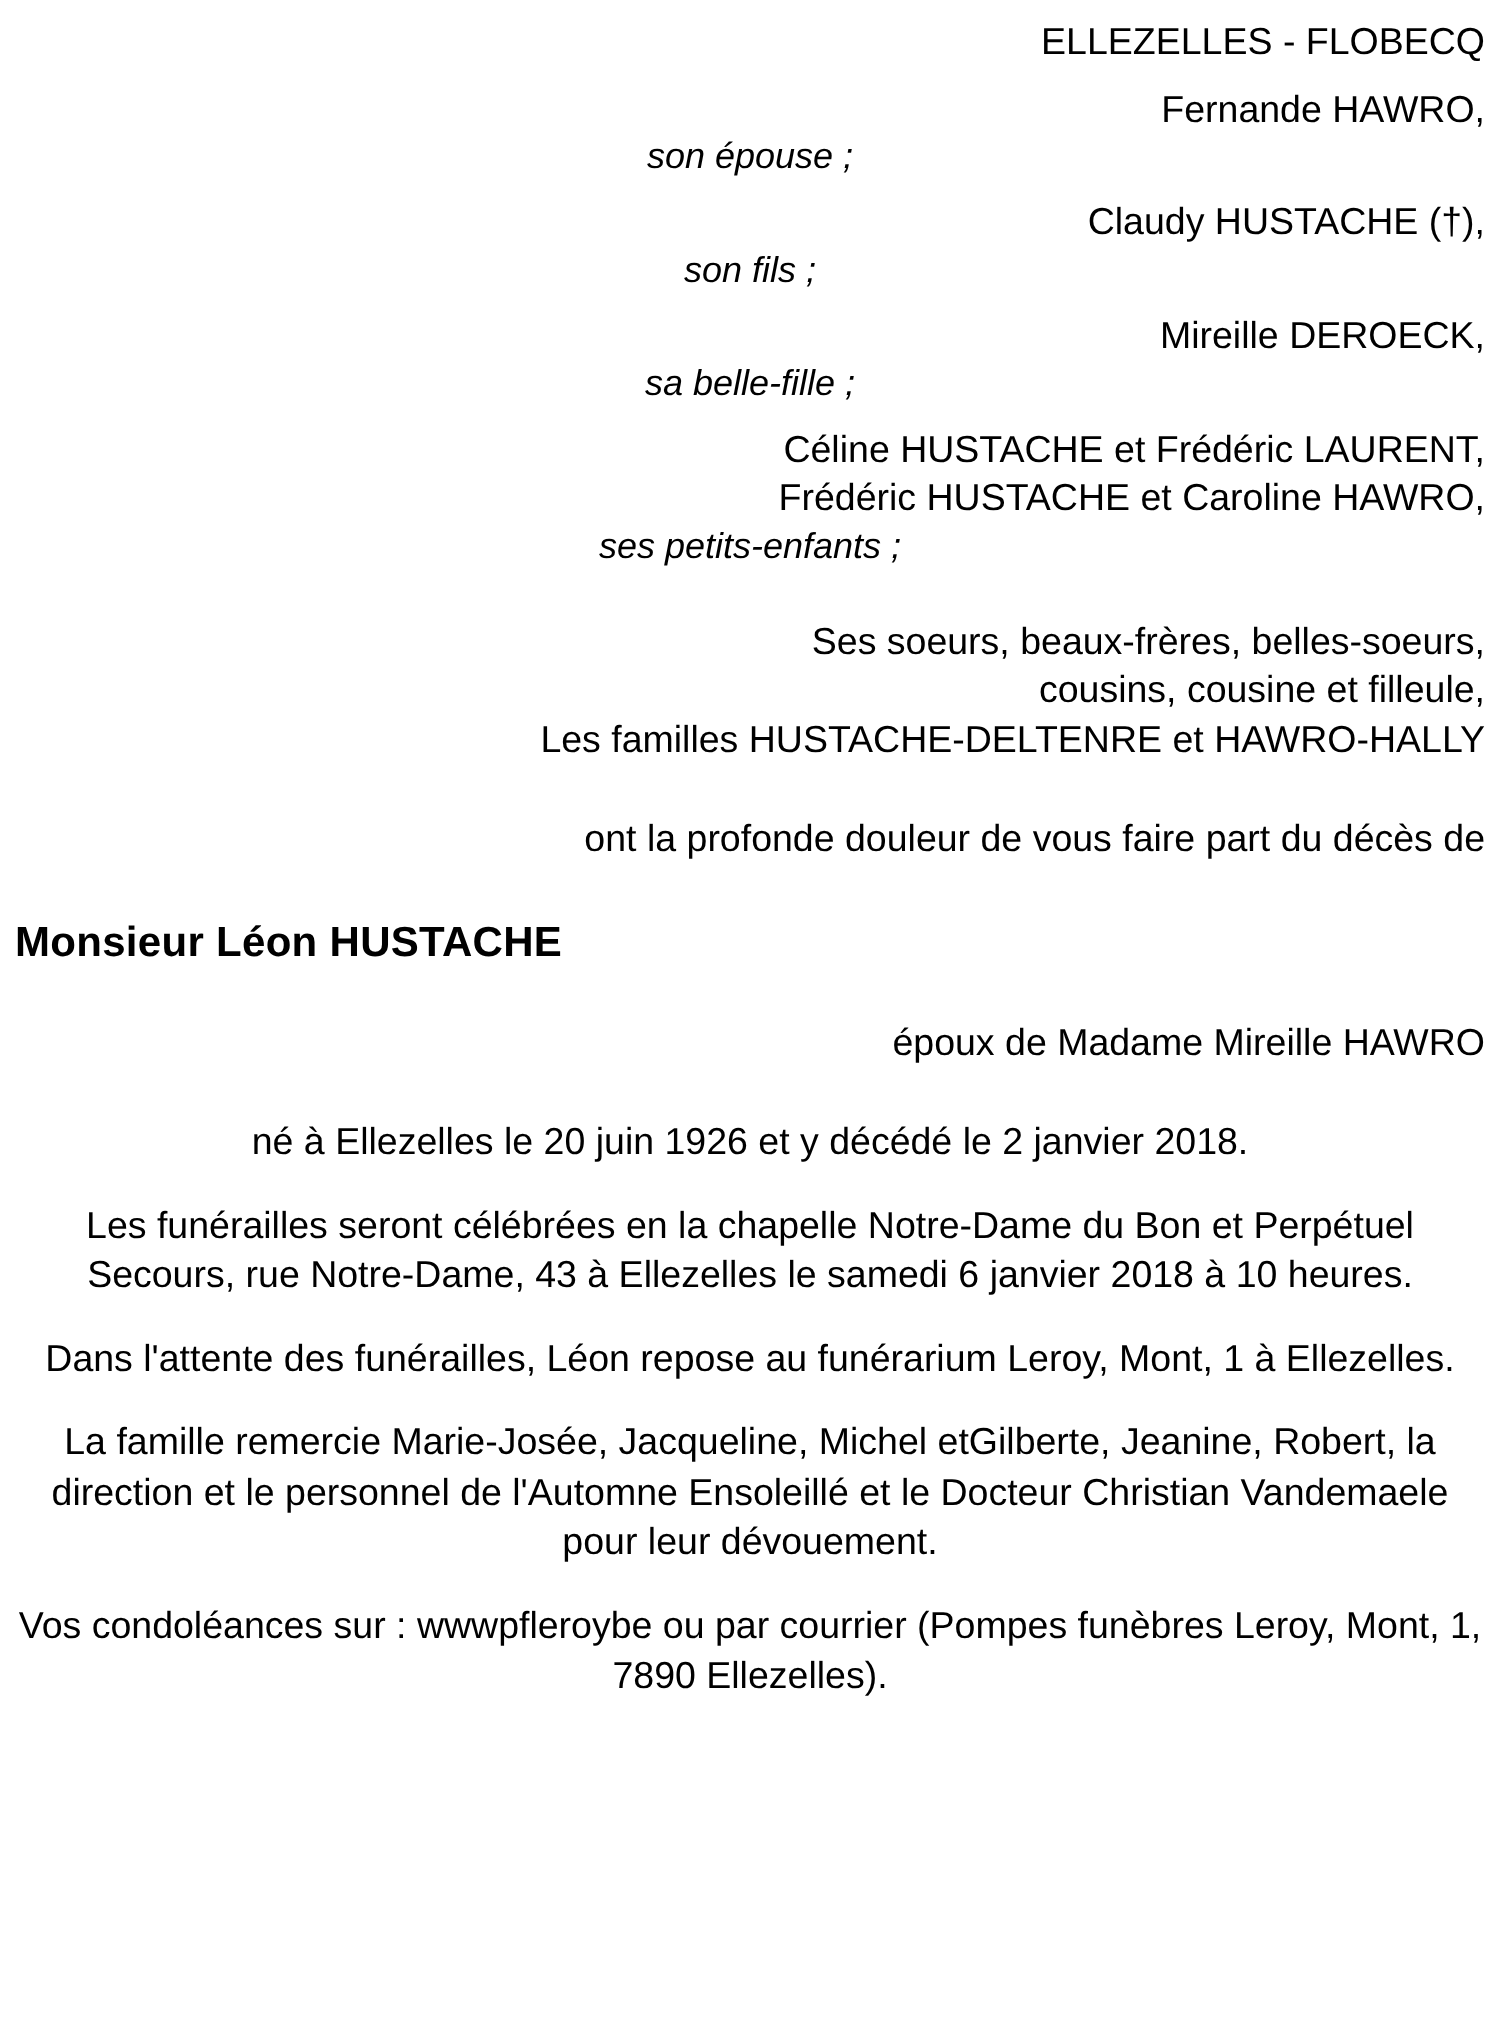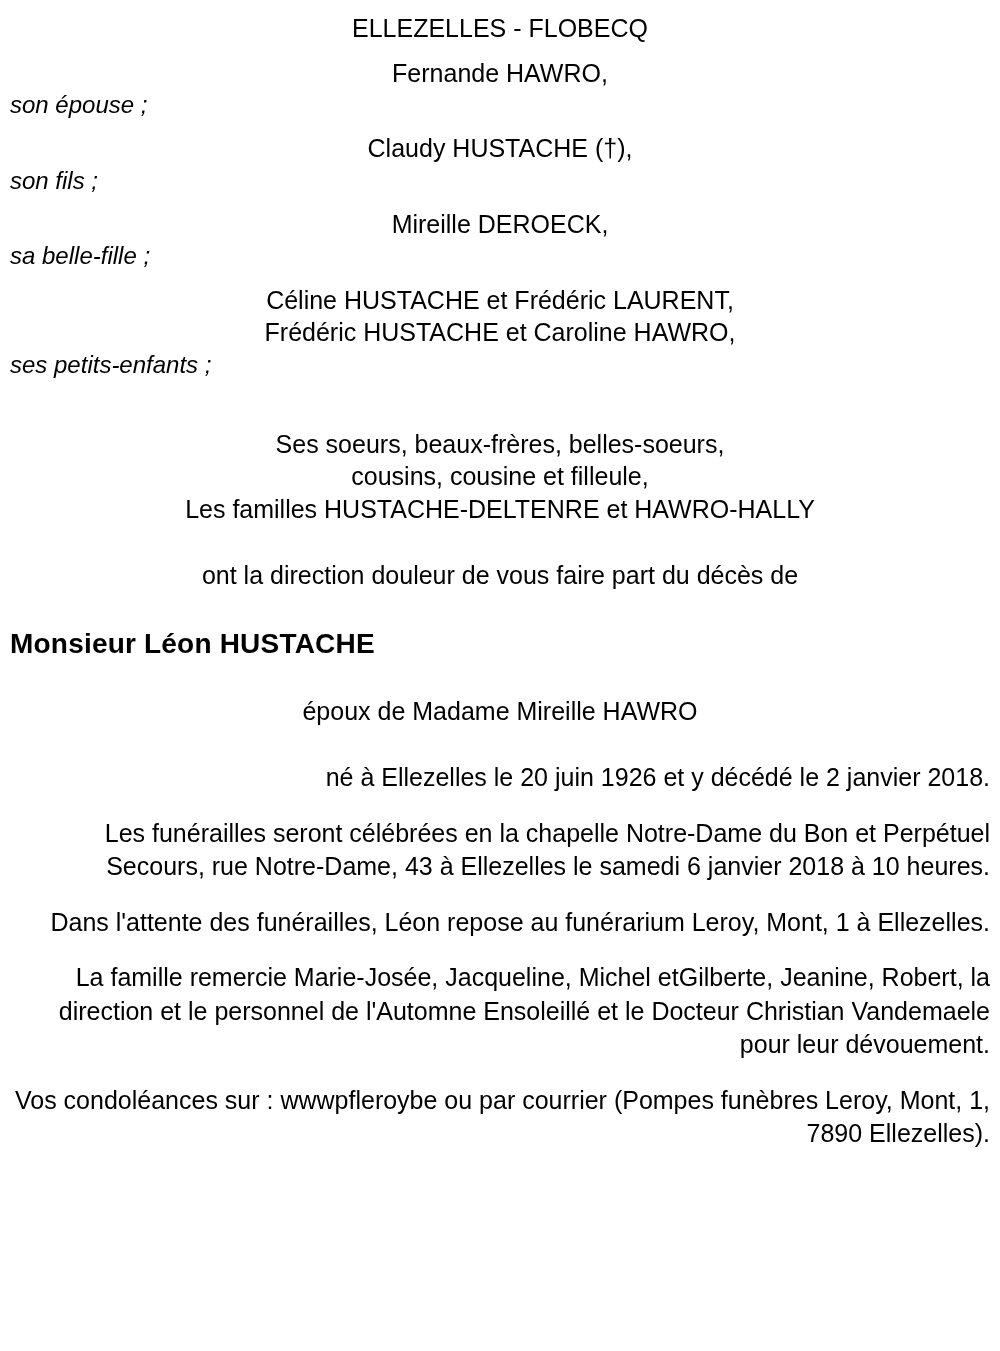--- a/index.html
+++ b/index.html
@@ -21,50 +21,50 @@
     min-height: 1351px;
     padding: 12px 10px 14px 10px;
   }
 
   
   .line {
     font-size: 25px;
     line-height: 1.30;
     white-space: pre-wrap;
   }
-  .line.left  { text-align: center; }
+  .line.left  { text-align: right; }
 
   
   .relation {
     font-style: italic;
     font-size: 24px;
     line-height: 1.30;
-    text-align: left;
+    text-align: center;
     white-space: pre-wrap;
   }
 
   
-  .family-block { margin-bottom: 16px; }
+  .family-block { margin-bottom: 0; }
   .gap-sm { height: 12px; }
   .gap-md { height: 20px; }
   .gap-lg { height: 34px; }
 
   .deceased-name {
     font-size: 28px;
     font-weight: bold;
     line-height: 1.25;
     letter-spacing: 0.2px;
     margin: 0;
   }
 
   .para {
     font-size: 25px;
     line-height: 1.34;
     margin: 0;
-    text-align: right;
+    text-align: center;
     white-space: normal;
   }
   .para b { font-weight: normal; }
 
   .p-gap  { height: 22px; }
 </style>
 </head>
 <body>
 
 <div class="notice">
@@ -110,21 +110,21 @@
   <div class="gap-md"></div>
 
   <div>
     <div class="line left">Ses soeurs, beaux-frères, belles-soeurs,</div>
     <div class="line left">cousins, cousine et filleule,</div>
     <div class="line left">Les familles HUSTACHE-DELTENRE et HAWRO-HALLY</div>
   </div>
 
   <div class="gap-lg"></div>
 
-  <div class="line left">ont la direction douleur de vous faire part du décès de</div>
+  <div class="line left">ont la profonde douleur de vous faire part du décès de</div>
 
   <div class="gap-lg"></div>
 
   <div class="deceased-name">Monsieur Léon HUSTACHE</div>
 
   <div class="gap-lg"></div>
 
   <div class="line left">époux de Madame Mireille HAWRO</div>
 
   <div class="gap-lg"></div>

